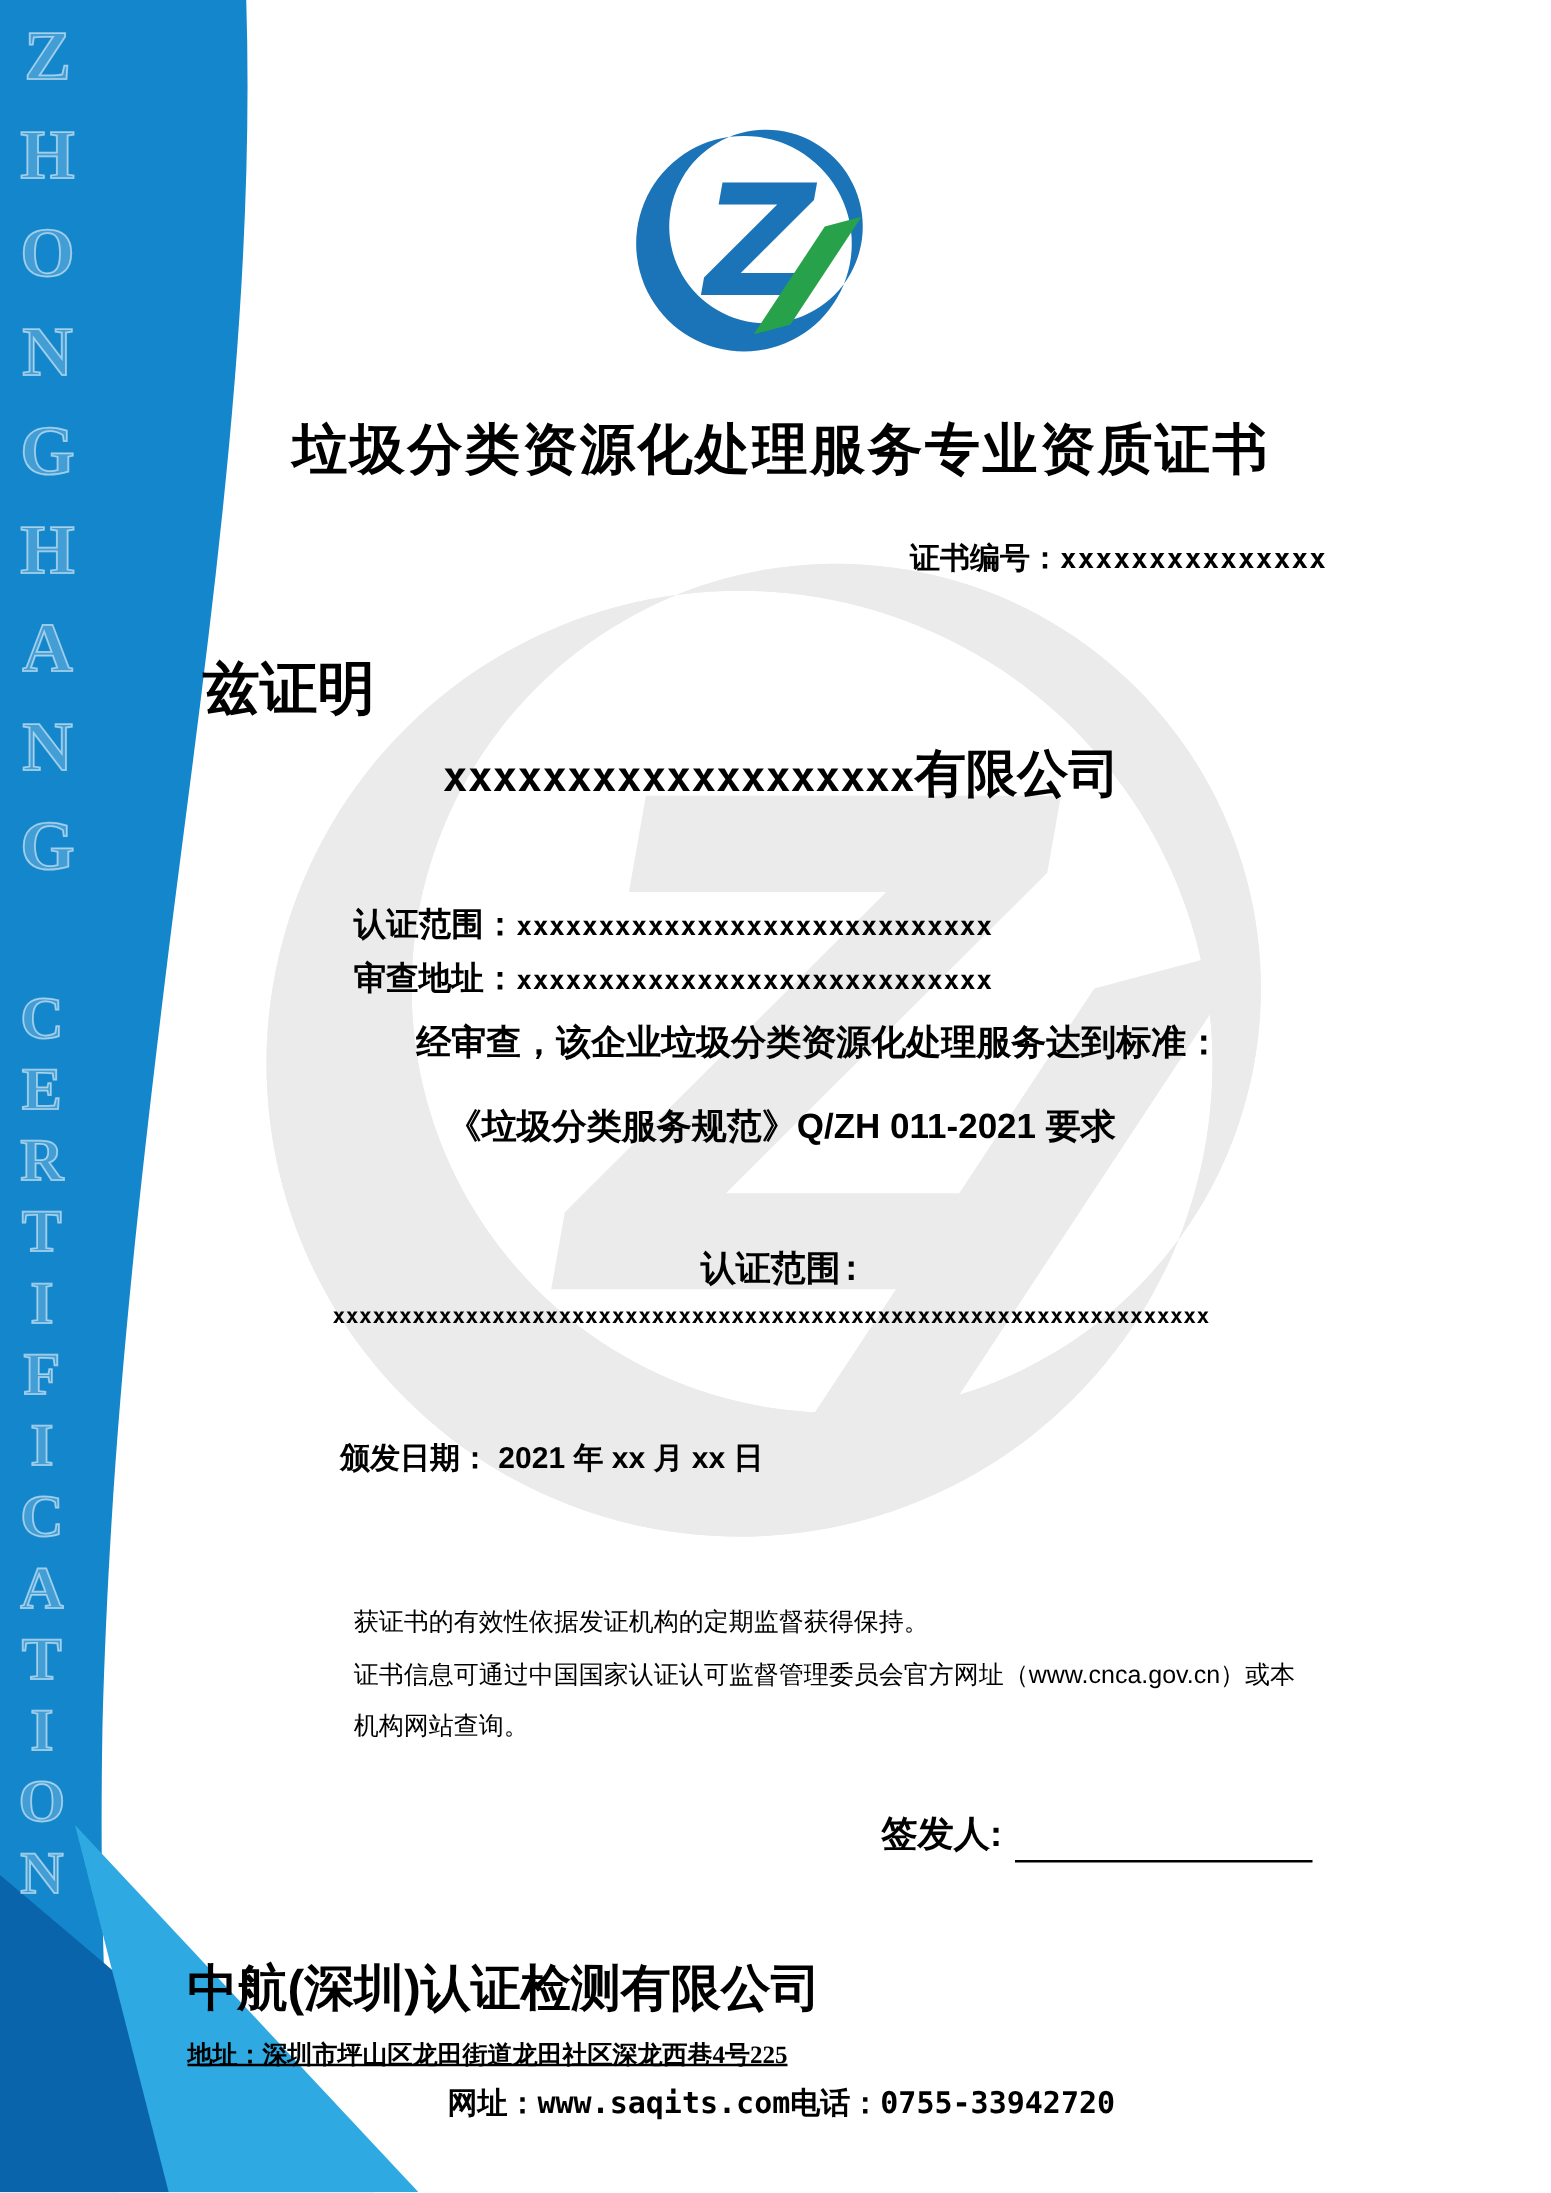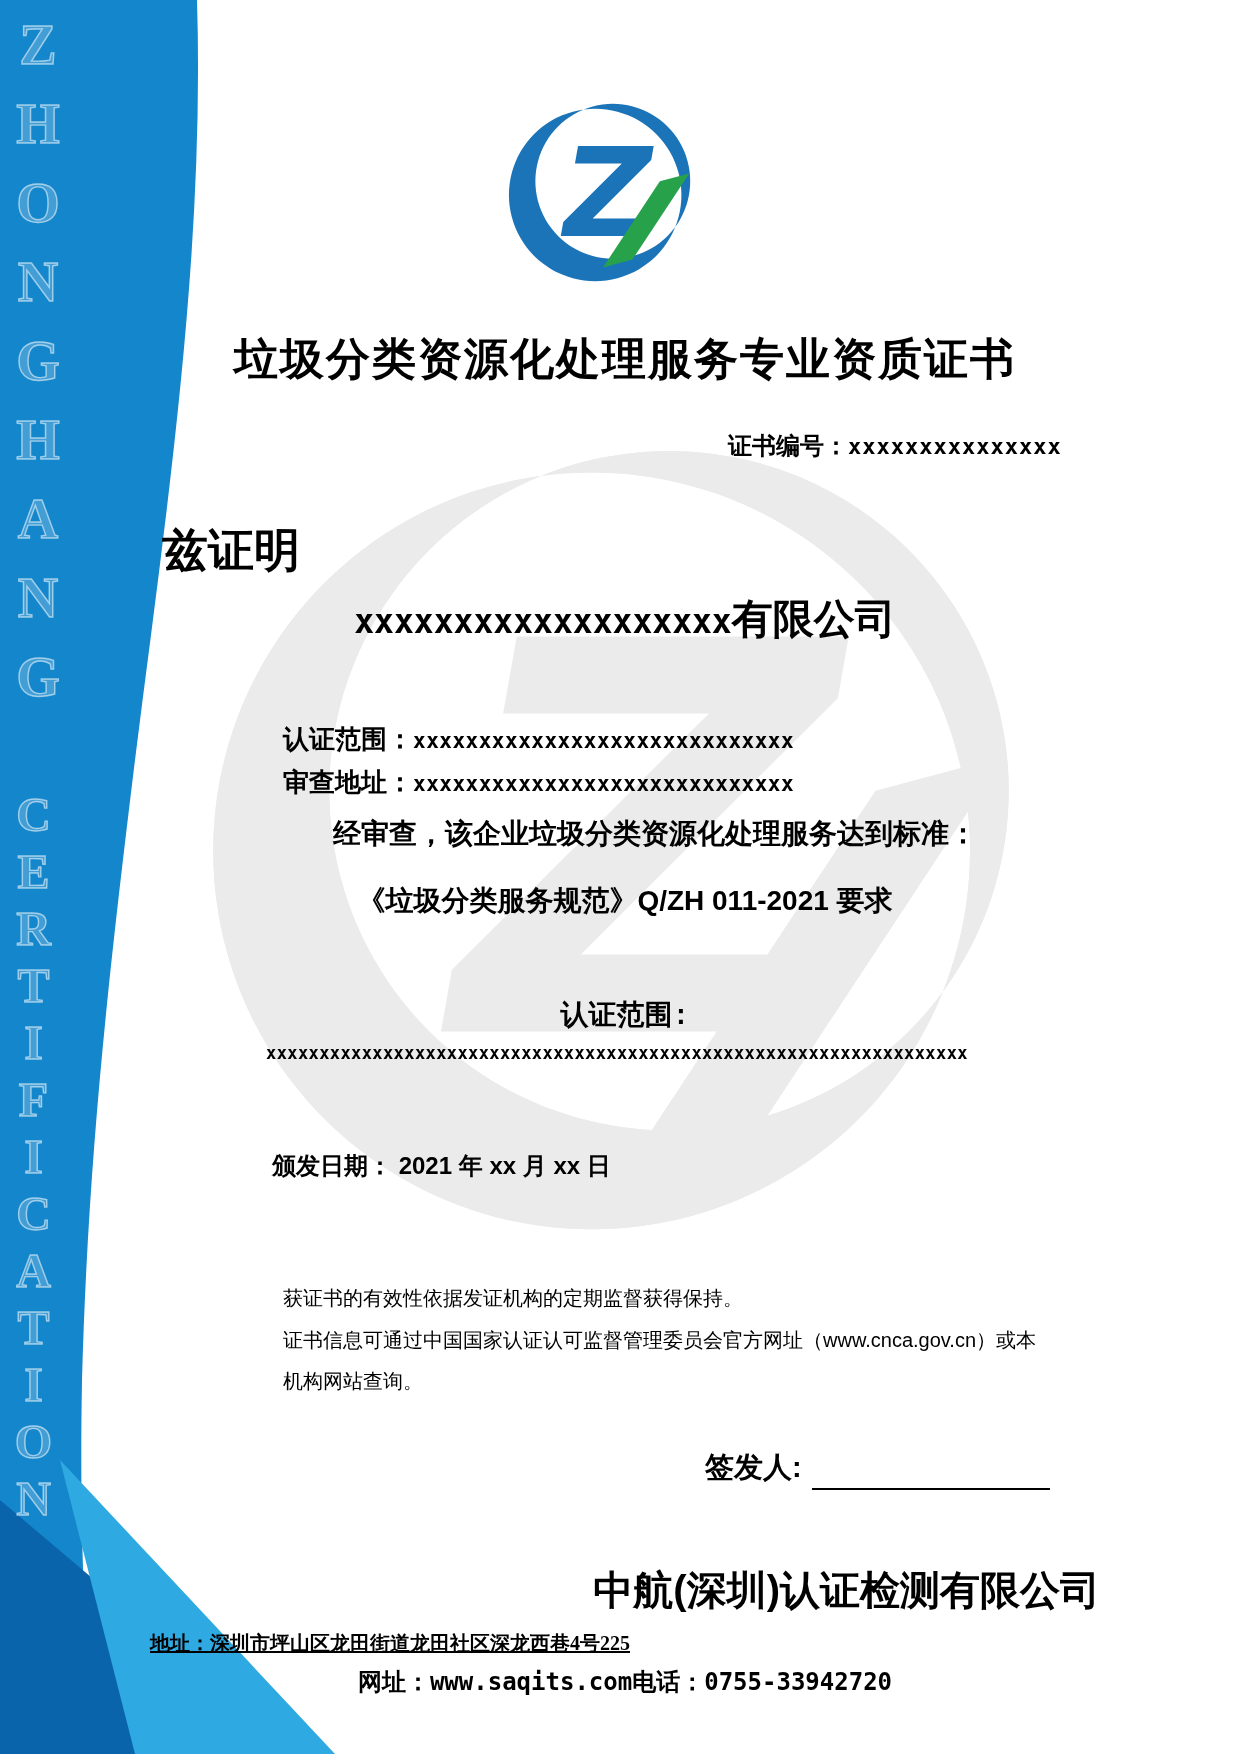--- a/index.html
+++ b/index.html
@@ -37,21 +37,21 @@
   #standard{left:150px;top:882px;width:950px;text-align:center;font-size:28px;font-weight:600;}
   #scope-label{left:150px;top:996px;width:950px;text-align:center;font-size:28px;font-weight:700;font-family:Liberation Mono, monospace;}
   #scope-value{left:266px;top:1043px;width:720px;font-family:"DejaVu Sans Mono","Liberation Mono",monospace;
                font-size:17px;font-weight:700;letter-spacing:0.4px;white-space:nowrap;}
   #dates{left:272px;top:1150px;width:760px;display:flex;font-size:24px;font-weight:600;}
   #date-issue{width:385px;} #date-valid{flex:1;}
   #notes{left:283px;top:1278px;width:758px;font-size:20px;font-weight:500;line-height:2.08;}
   #notes p{margin:0;}
   #signer-label{left:705px;top:1448px;font-size:29px;font-weight:600;}
   #signer-line{left:812px;top:1488px;width:238px;border-top:2.5px solid #000;height:0;}
-  #footer-org{left:150px;top:1563px;width:950px;text-align:right;font-size:40px;font-weight:800;}
+  #footer-org{left:150px;top:1563px;width:950px;text-align:left;font-size:40px;font-weight:800;}
   #footer-address{left:150px;top:1630px;width:950px;font-size:20px;
                   font-family:"Liberation Serif","DejaVu Serif",serif;font-weight:600;text-decoration:underline;}
   #footer-contact{left:150px;top:1666px;width:950px;display:flex;justify-content:center;
                   font-size:24px;font-family:"Liberation Serif","DejaVu Serif",serif;font-weight:600;}
   .mono-part{font-family:"DejaVu Sans Mono","Liberation Mono",monospace;}
 </style>
 </head>
 <body>
 
 <div id="page">

